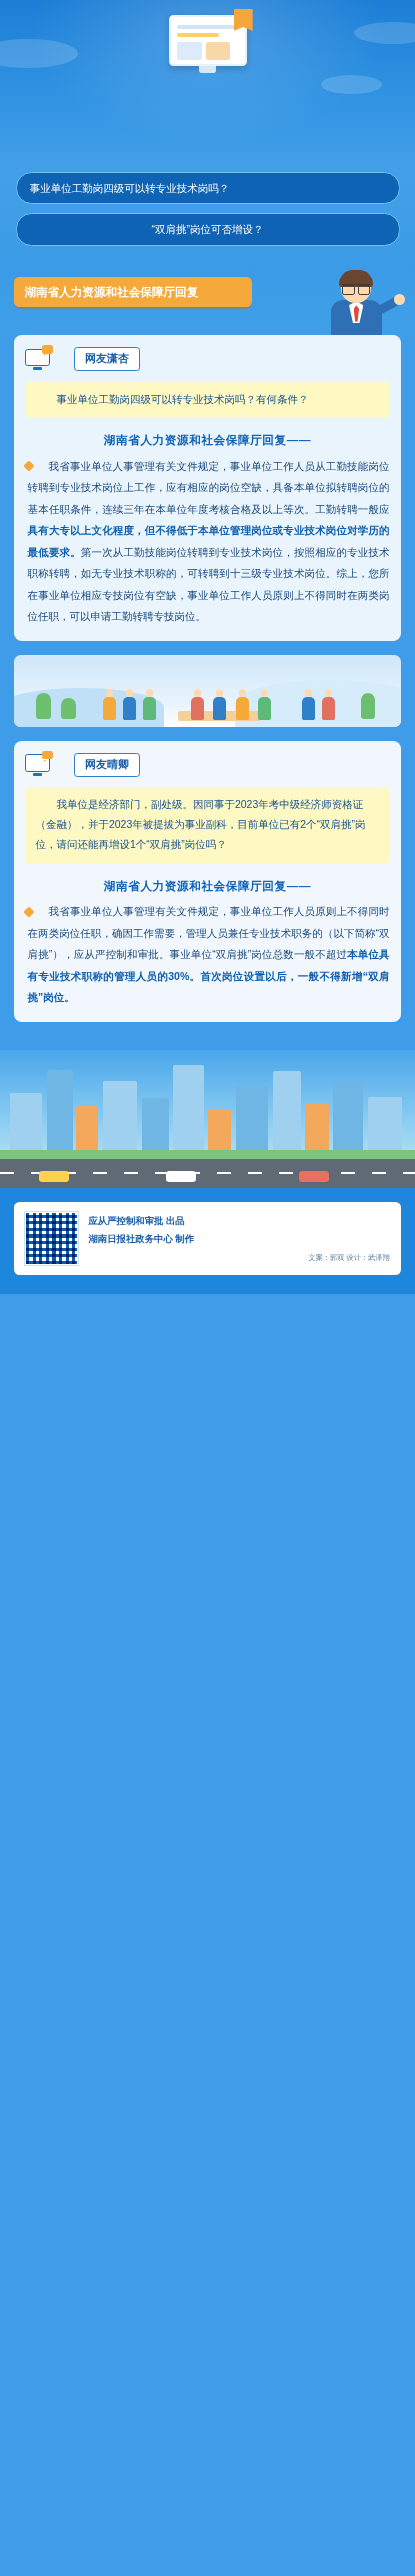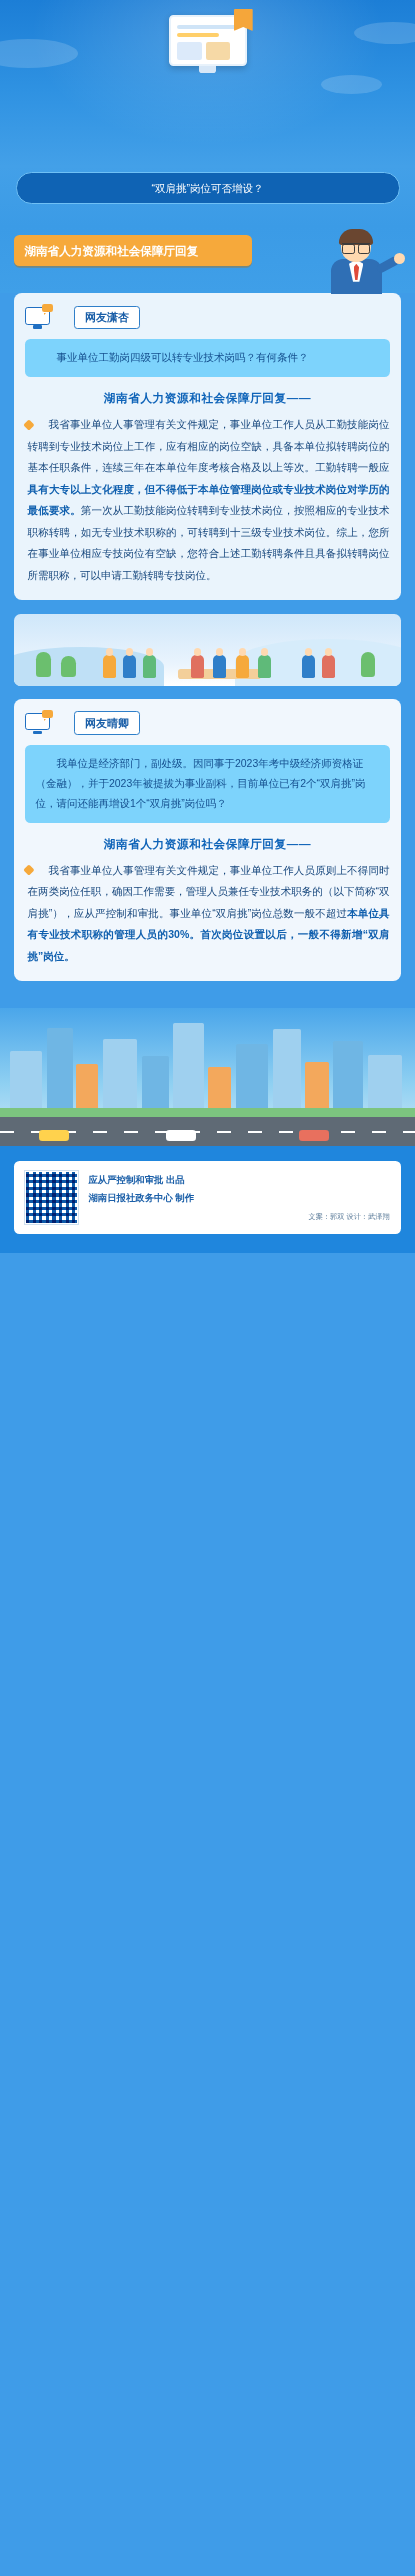--- a/index.html
+++ b/index.html
@@ -261,21 +261,21 @@
     background: #ffffff;
     border: 1.1px solid #2f7fc9;
     border-radius: 3.3px;
     color: #1b5fa8;
     font-size: 11px;
     font-weight: bold;
     padding: 3.3px 10px;
   }
 
   .question {
-    background: #7dd3fc;
+    background: #fef9c3;
     border-radius: 5.5px;
     color: #15508f;
     font-size: 10.5px;
     line-height: 1.9;
     padding: 8.9px 10px;
     text-indent: 2em;
   }
 
   .reply-head {
     color: #0e63b8;
@@ -432,20 +432,21 @@
         <div class="ph"></div>
         <div class="ph ph2"></div>
       </div>
       <div class="stand"></div>
       <div class="flag"></div>
     </div>
 
   </div>
 
   <div class="chips">
+    <div class="chip">事业单位工勤岗四级可以转专业技术岗吗？</div>
     <div class="chip center">“双肩挑”岗位可否增设？</div>
   </div>
 
   <div class="org-band">
     <div class="org-tag">湖南省人力资源和社会保障厅回复</div>
     <div class="person">
       <div class="body"></div>
       <div class="shirt"></div>
       <div class="tie"></div>
       <div class="arm"></div>
@@ -462,21 +463,21 @@
       <div class="asker">
         <div class="icon">
           <div class="mon"></div>
           <div class="bub"></div>
         </div>
         <div class="name">网友潇杏</div>
       </div>
       <div class="question">事业单位工勤岗四级可以转专业技术岗吗？有何条件？</div>
       <div class="reply-head">湖南省人力资源和社会保障厅回复——</div>
       <div class="answer">
-        <span class="dot"></span><span>我省事业单位人事管理有关文件规定，事业单位工作人员从工勤技能岗位转聘到专业技术岗位上工作，应有相应的岗位空缺，具备本单位拟转聘岗位的基本任职条件，连续三年在本单位年度考核合格及以上等次。工勤转聘一般应</span><b>具有大专以上文化程度，但不得低于本单位管理岗位或专业技术岗位对学历的最低要求。</b><span>第一次从工勤技能岗位转聘到专业技术岗位，按照相应的专业技术职称转聘，如无专业技术职称的，可转聘到十三级专业技术岗位。综上，您所在事业单位相应专技岗位有空缺，您符合上述工勤转聘条件且具备拟转聘岗位所需职称，可以申请工勤转聘专技岗位。</span>
+        <span class="dot"></span><span>我省事业单位人事管理有关文件规定，事业单位工作人员从工勤技能岗位转聘到专业技术岗位上工作，应有相应的岗位空缺，具备本单位拟转聘岗位的基本任职条件，连续三年在本单位年度考核合格及以上等次。工勤转聘一般应</span><b>具有大专以上文化程度，但不得低于本单位管理岗位或专业技术岗位对学历的最低要求。</b><span>第一次从工勤技能岗位转聘到专业技术岗位，按照相应的专业技术职称转聘，如无专业技术职称的，可转聘到十三级专业技术岗位。综上，您所在事业单位相应专技岗位有空缺，事业单位工作人员原则上不得同时在两类岗位任职，可以申请工勤转聘专技岗位。</span>
       </div>
     </div>
 
     <div class="illus">
       <div class="hillA"></div>
       <div class="hillB"></div>
       <div class="tree" style="left:22px"></div>
       <div class="tree" style="left:47px;height:21px"></div>
       <div class="tree" style="right:25.5px"></div>
       <div class="table"></div>

